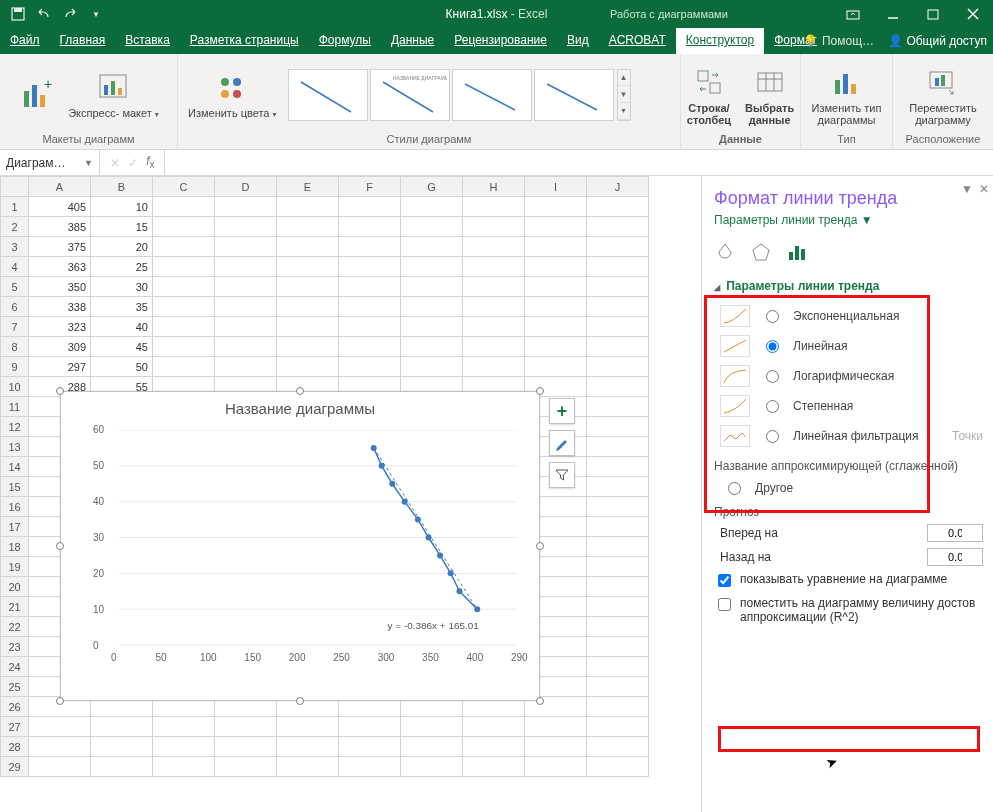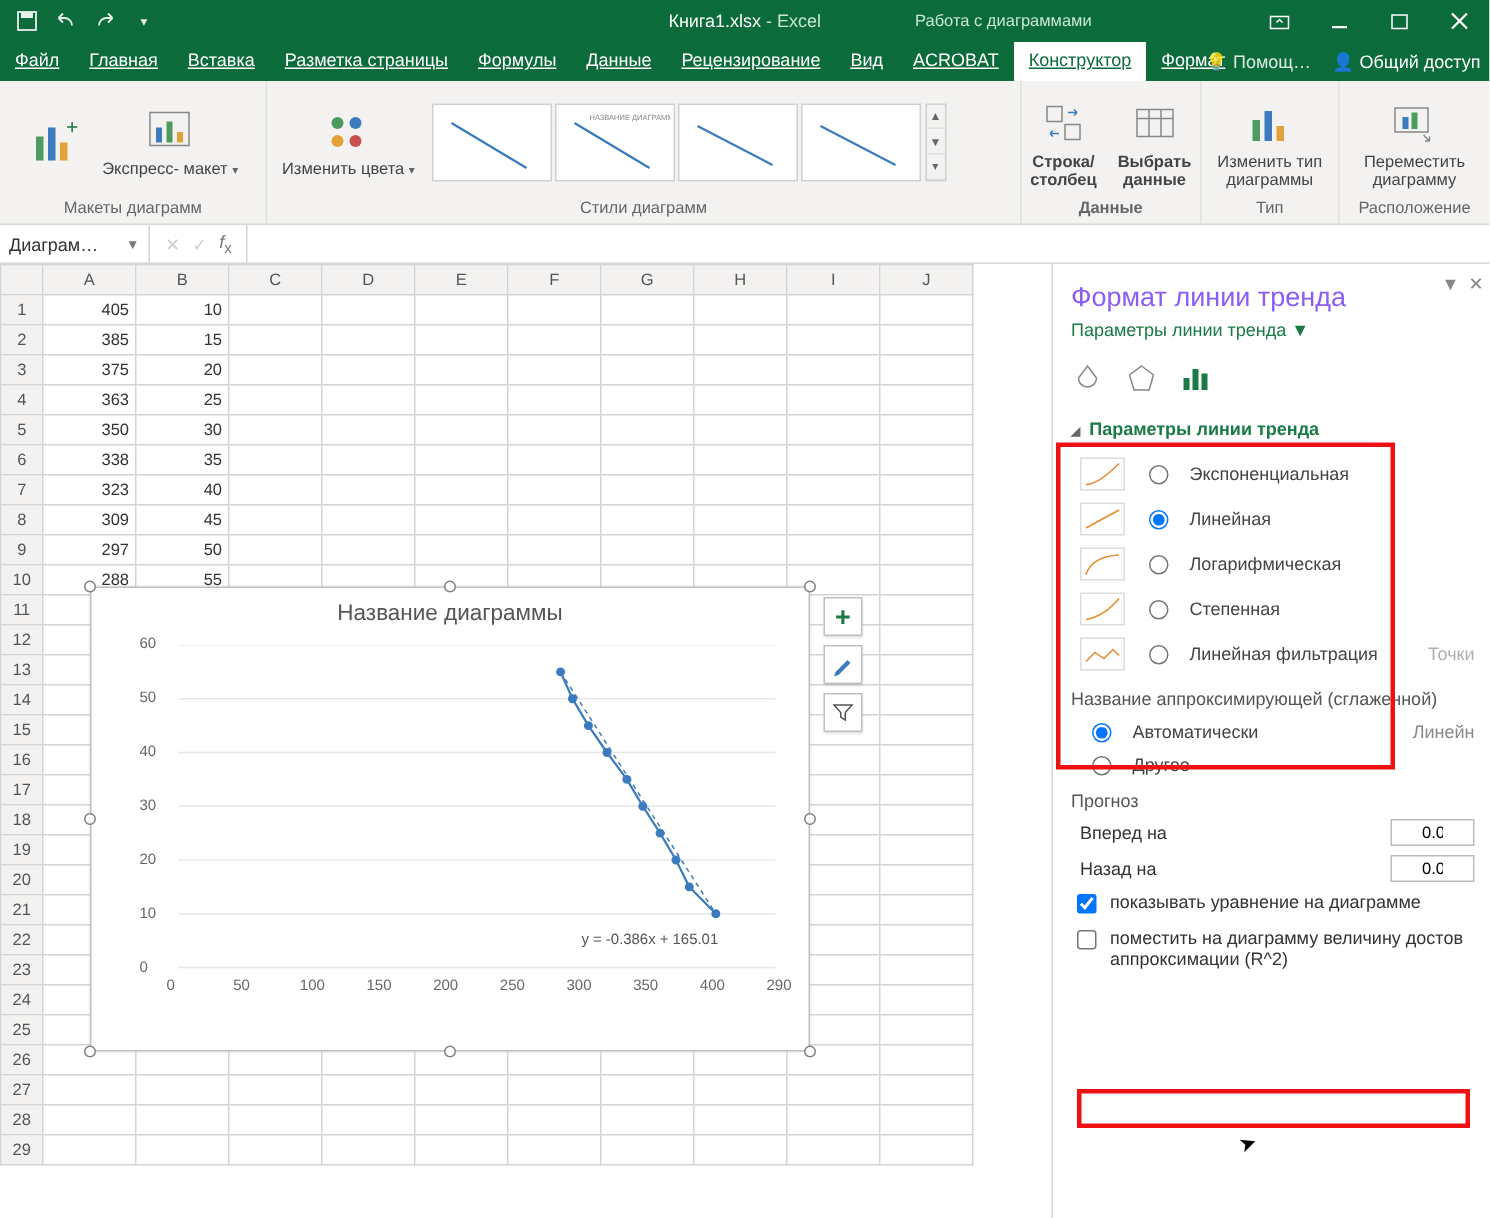--- a/index.html
+++ b/index.html
@@ -949,25 +949,20 @@
             <polyline points="2,14 8,8 14,12 20,6 24,10" stroke="#e68a2e" fill="none"></polyline>
           </svg>
         </span>
       <input type="radio" name="tt" style="">
         <label>Линейная фильтрация</label>
       <span class="opt-dim" style="margin-left:auto;">Точки</span>
     </div>
 
     <div style="margin:8px 0 4px; color:#555;">Название аппроксимирующей (сглаженной)</div>
     <div class="opt-row" style="padding-left:10px;">
-      <input type="radio" name="nm" checked="" style="">
-        <label>Автоматически</label>
-      <span style="margin-left:auto;color:#888;">Линейн</span>
-    </div>
-    <div class="opt-row" style="padding-left:10px;">
       <input type="radio" name="nm" style="">
         <label>Другое</label>
     </div>
 
     <div style="margin:6px 0 2px; color:#555;">Прогноз</div>
     <div class="field-row">
       <span>Вперед на</span>
       <input type="text" value="0.0" style="">
     </div>
     <div class="field-row">

